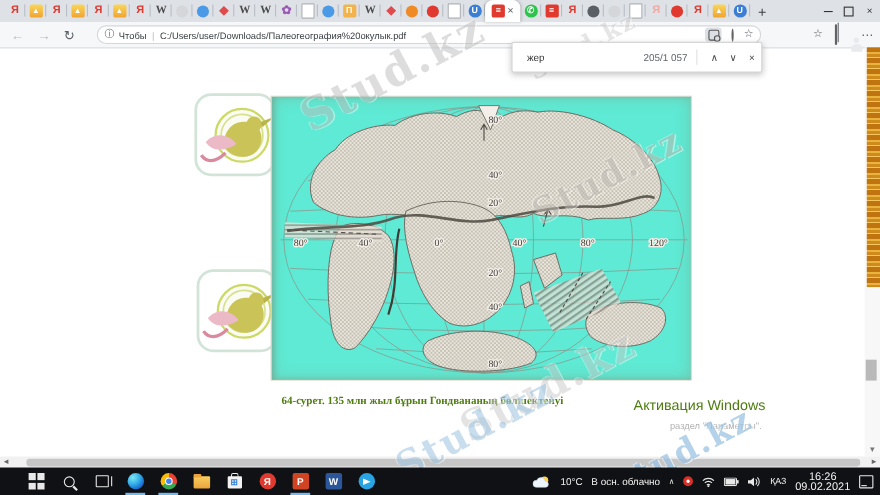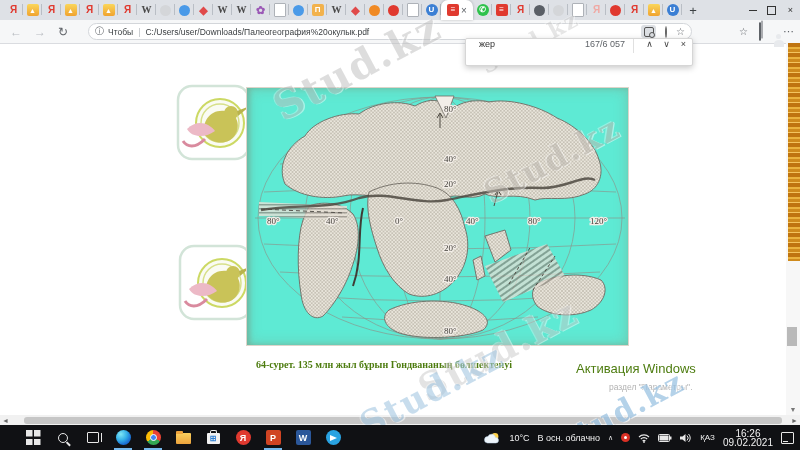--- a/index.html
+++ b/index.html
@@ -52,21 +52,21 @@
   .ic-mag::after{content:"";position:absolute;right:-3px;bottom:-3px;width:4px;height:1px;background:#666;transform:rotate(45deg);}
   .ic-star{color:#5f6368;font-size:10px;line-height:1;}
   .outericons{position:absolute;right:6px;top:3px;display:flex;align-items:center;gap:11px;height:17px;color:#5f6368;}
   .avatar{width:13px;height:13px;border-radius:50%;background:#9aa0a6;position:relative;overflow:hidden;}
   .avatar::before{content:"";position:absolute;left:4px;top:2.5px;width:5px;height:5px;border-radius:50%;background:#e8eaed;}
   .avatar::after{content:"";position:absolute;left:1.5px;top:8px;width:10px;height:7px;border-radius:50% 50% 0 0;background:#e8eaed;}
   .ic-coll{width:9px;height:9px;border:1px solid #5f6368;border-radius:1px;box-shadow:2px -2px 0 -0.5px #5f6368;margin-top:2px;}
 
   
   .findbar{position:absolute;left:465px;top:38px;width:226px;height:26px;background:#fff;border:1px solid #d6d6d6;
-           border-radius:2px;box-shadow:0 2px 6px rgba(0,0,0,.22);display:flex;align-items:flex-start;z-index:40;font-size:9px;color:#333;}
+           border-radius:2px;box-shadow:0 2px 6px rgba(0,0,0,.22);display:flex;align-items:center;z-index:40;font-size:9px;color:#333;}
   .findbar .q{margin-left:13px;}
   .findbar .cnt{margin-left:auto;color:#5f6368;}
   .findbar .fsep{width:1px;height:14px;background:#e0e0e0;margin:0 7px 0 8px;}
   .fbtn{width:17px;text-align:center;color:#444;font-size:9px;}
 
   
   .hummingbird{position:absolute;z-index:1;}
   .scan{position:absolute;left:247px;top:88px;width:381px;height:257px;background:#5eead4;z-index:2;
         box-shadow:inset 0 0 14px rgba(150,128,104,.35), inset 3px 0 4px rgba(120,100,80,.25), 0 0 0 1px #ddd5ca;}
   .caption{position:absolute;left:82px;top:359px;width:604px;text-align:center;z-index:3;
@@ -272,21 +272,21 @@
     <div class="outericons">
       <span class="ic-star">☆</span>
       <span><span class="ic-coll"></span></span>
       <span><span class="avatar"></span></span>
       <span style="font-size:11px;">⋯</span>
     </div>
   </div>
 
   <div class="findbar">
     <span class="q">жер</span>
-    <span class="cnt">167/6 057</span>
+    <span class="cnt">205/1 057</span>
     <span class="fsep"></span>
     <span class="fbtn">∧</span>
     <span class="fbtn">∨</span>
     <span class="fbtn">×</span>
   </div>
 
   <div class="hummingbird" style="left:175px;top:83px;">
     <svg width="78" height="80" viewBox="0 0 78 80">
       <rect x="3" y="3" width="71" height="73" rx="14" fill="none" stroke="#d2e4d8" stroke-width="2.5"></rect>
       <circle cx="45" cy="40" r="24" fill="#f6f7e9" fill-opacity="0.55" stroke="#ccd964" stroke-width="2"></circle>

